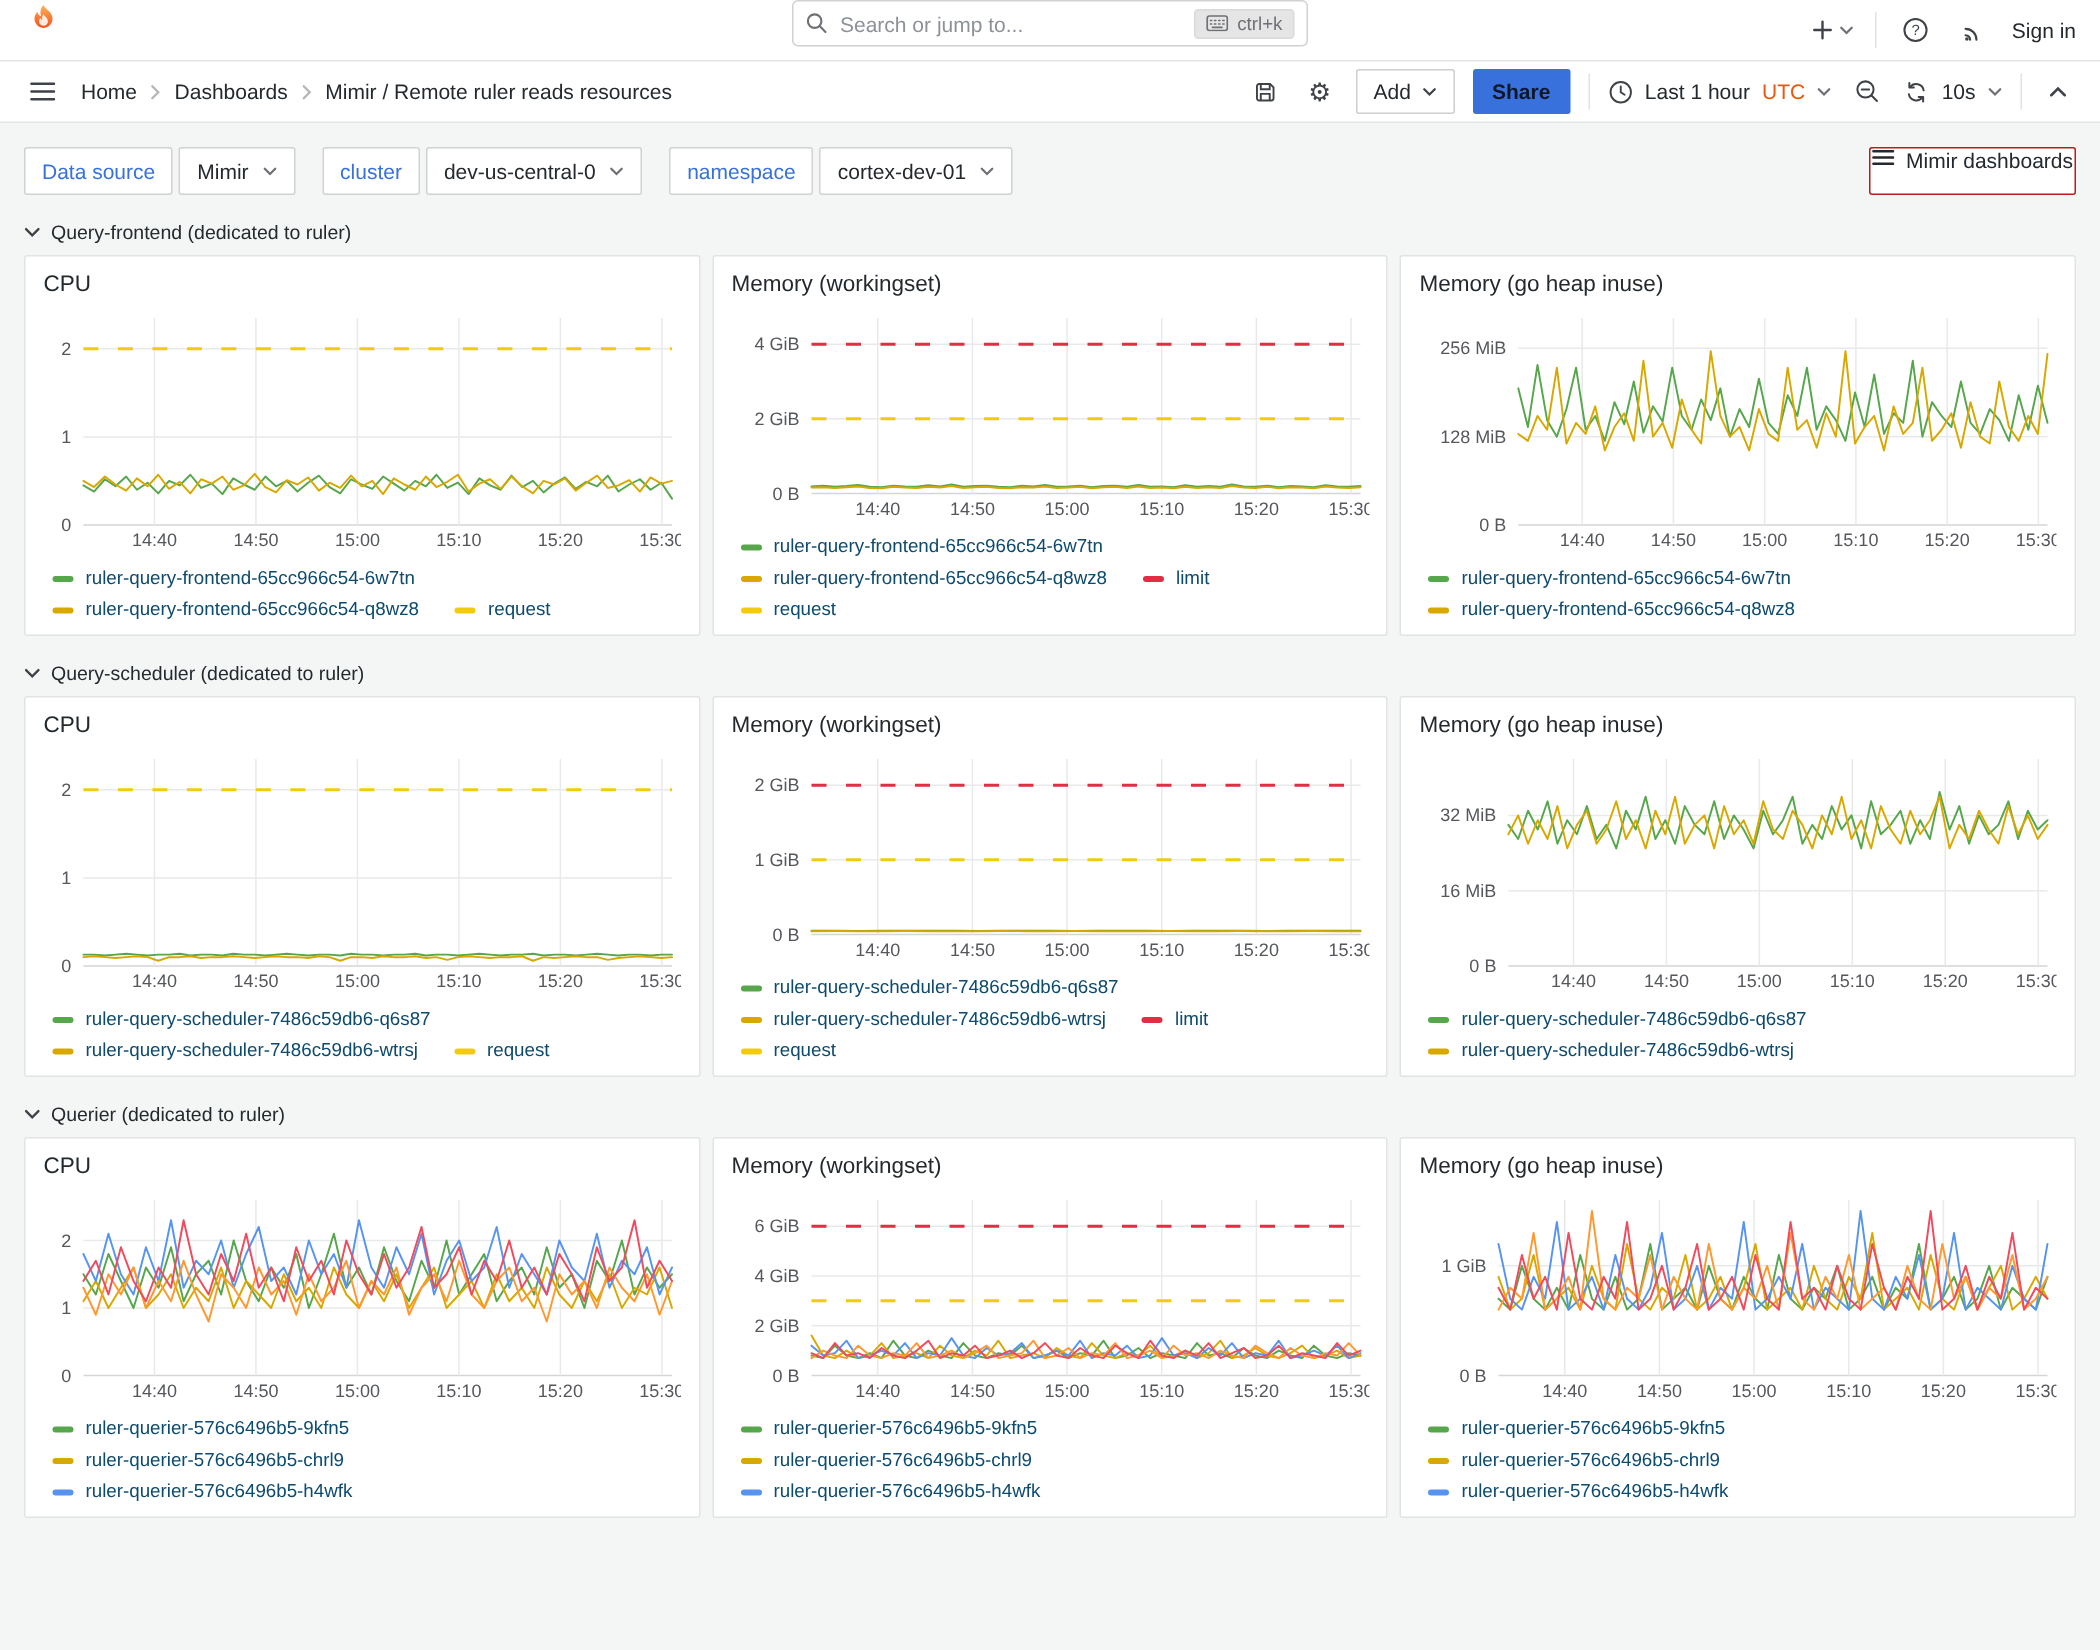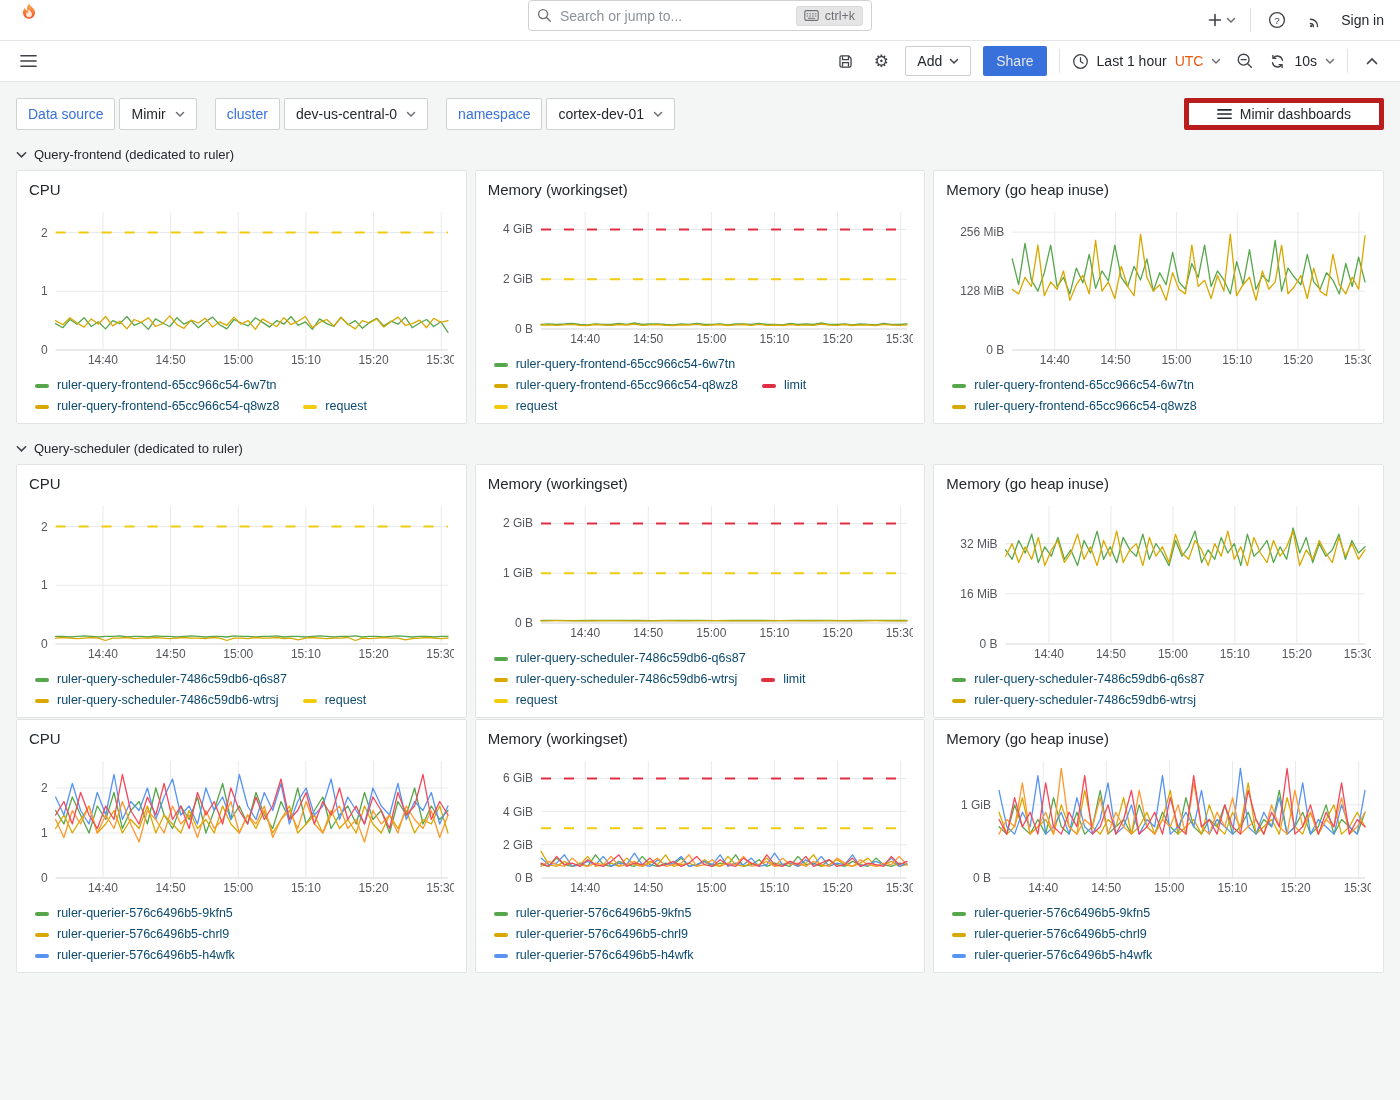--- a/index.html
+++ b/index.html
@@ -27,34 +27,34 @@
   .toolbar{height:41px;background:#fff;border-bottom:1px solid #e4e5e6;
     display:flex;align-items:center;padding:0 16px;gap:14px}
   .breadcrumb{display:flex;align-items:center;gap:9px;font-size:14px}
   .crumb{font-weight:500;cursor:pointer}
   .crumb.current{font-weight:400;cursor:default}
   .crumb-sep{color:#b3b5b8;display:flex}
   .toolbar-right{margin-left:auto;display:flex;align-items:center;gap:12px}
   .btn{display:flex;align-items:center;gap:7px;height:30px;padding:0 11px;border:1px solid #ccced0;
     border-radius:2px;background:#fff;font-size:14px;font-weight:500;cursor:pointer;color:#24292e}
   .btn-primary{display:flex;align-items:center;height:30px;padding:0 13px;border:none;border-radius:2px;
-    background:#3871dc;color:#e5e5e5;font-size:14px;font-weight:400;cursor:pointer}
+    background:#3871dc;color:#0f172a;font-size:14px;font-weight:700;cursor:pointer}
   .timepicker{display:flex;align-items:center;gap:8px;font-size:14px;font-weight:500;cursor:pointer}
   .tz{color:#e8590c}
   .refresh-group{display:flex;align-items:center;gap:8px;font-size:14px;font-weight:500;cursor:pointer}
 
   
   .subbar{display:flex;align-items:flex-start;padding:16px 16px 0;gap:18px}
   .var-group{display:flex;gap:4px}
   .var-box{height:32px;display:flex;align-items:center;padding:0 11px;background:#fff;
     border:1px solid #d0d1d3;border-radius:2px;font-size:14px;white-space:nowrap}
   .var-label{color:#3871dc;cursor:default}
   .var-value{font-weight:500;gap:9px;cursor:pointer}
-  .dash-btn{margin-left:auto;height:32px;display:flex;align-items:center;gap:8px;padding:0 28px;
-    background:#fff;border:5px solid #b91c1c;border-radius:2px;font-size:14px;font-weight:500;cursor:pointer}
+  .dash-btn{margin-left:auto;height:32px;display:flex;align-items:flex-start;gap:8px;padding:0 1px;
+    background:#fff;border:1px solid #b91c1c;border-radius:2px;font-size:14px;font-weight:500;cursor:pointer}
 
   
   .section-header{display:flex;align-items:center;gap:7px;margin:0 16px;padding:17px 0 7px;
     font-size:13px;font-weight:500;cursor:pointer;color:#24292e}
   .panels{display:flex;gap:8px;margin:1px 16px 0}
   .panel{flex:1;height:254px;background:#fff;border:1px solid #e2e3e4;border-radius:2px;
     padding:8px 12px 6px;display:flex;flex-direction:column;min-width:0}
   .panel-title{font-size:15px;font-weight:500;line-height:22px;margin-bottom:2px;cursor:pointer}
   .chart{flex:1;position:relative;min-height:0;cursor:crosshair}
   .chart svg{position:absolute;left:0;top:0}
@@ -123,20 +123,35 @@
     <span class="signin">Sign in</span>
   </div>
 </header>
 
 <div class="toolbar">
   <span class="icon-btn">
     <svg width="17" height="14" viewBox="0 0 18 14">
       <path d="M1 1.5h16M1 7h16M1 12.5h16" stroke="#3f4248" stroke-width="1.7" stroke-linecap="round"></path>
       </svg>
   </span>
+  <nav class="breadcrumb" id="breadcrumb">
+      <span class="crumb">Home</span>
+      <span class="crumb-sep">
+        <svg width="7" height="11" viewBox="0 0 7 11">
+          <polyline points="1.5,1.5 5.5,5.5 1.5,9.5" fill="none" stroke="#b3b5b8" stroke-width="1.5" stroke-linecap="round"></polyline>
+        </svg>
+      </span>
+      <span class="crumb">Dashboards</span>
+      <span class="crumb-sep">
+        <svg width="7" height="11" viewBox="0 0 7 11">
+          <polyline points="1.5,1.5 5.5,5.5 1.5,9.5" fill="none" stroke="#b3b5b8" stroke-width="1.5" stroke-linecap="round"></polyline>
+        </svg>
+      </span>
+      <span class="crumb current">Mimir / Remote ruler reads resources</span>
+    </nav>
 
   <div class="toolbar-right">
     <span class="icon-btn">
       <svg width="17" height="17" viewBox="0 0 20 20">
         <path d="M3.5 5.2A1.7 1.7 0 0 1 5.2 3.5h8.6l2.7 2.7v8.6a1.7 1.7 0 0 1-1.7 1.7H5.2a1.7 1.7 0 0 1-1.7-1.7z" fill="none" stroke="#3f4248" stroke-width="1.5"></path>
         <path d="M6.5 3.7v4h7v-4M6.5 16.3v-5h7v5" fill="none" stroke="#3f4248" stroke-width="1.5"></path>
         </svg>
     </span>
     <span class="icon-btn gear-glyph">
       <span>⚙</span>
@@ -499,20 +514,26 @@
             <div class="legend-item">
               <span class="swatch" style="background: rgb(217, 168, 0);"></span>
               <span>ruler-query-scheduler-7486c59db6-wtrsj</span>
             </div>
           </div>
   </div>
 </div>
   </section>
 
   <section class="section">
+    <div class="section-header">
+      <svg width="11" height="8" viewBox="0 0 12 8">
+        <polyline points="1.5,1.5 6,6 10.5,1.5" fill="none" stroke="#3f4248" stroke-width="1.7" stroke-linecap="round"></polyline>
+        </svg>
+      <span class="section-title">Querier (dedicated to ruler)</span>
+    </div>
     <div class="panels">
   <div class="panel">
     <div class="panel-title">CPU</div>
     <div class="chart">
             <svg width="425" height="146">
               <line x1="26.6" x2="419" y1="126" y2="126" stroke="#d4d5d7" stroke-width="1"></line>
               <text x="18.6" y="130" text-anchor="end" font-size="12" fill="#55575c">0</text>
               <line x1="26.6" x2="419" y1="81" y2="81" stroke="#e8e9ea" stroke-width="1"></line>
               <text x="18.6" y="85" text-anchor="end" font-size="12" fill="#55575c">1</text>
               <line x1="26.6" x2="419" y1="36.000000000000014" y2="36.000000000000014" stroke="#e8e9ea" stroke-width="1"></line>

